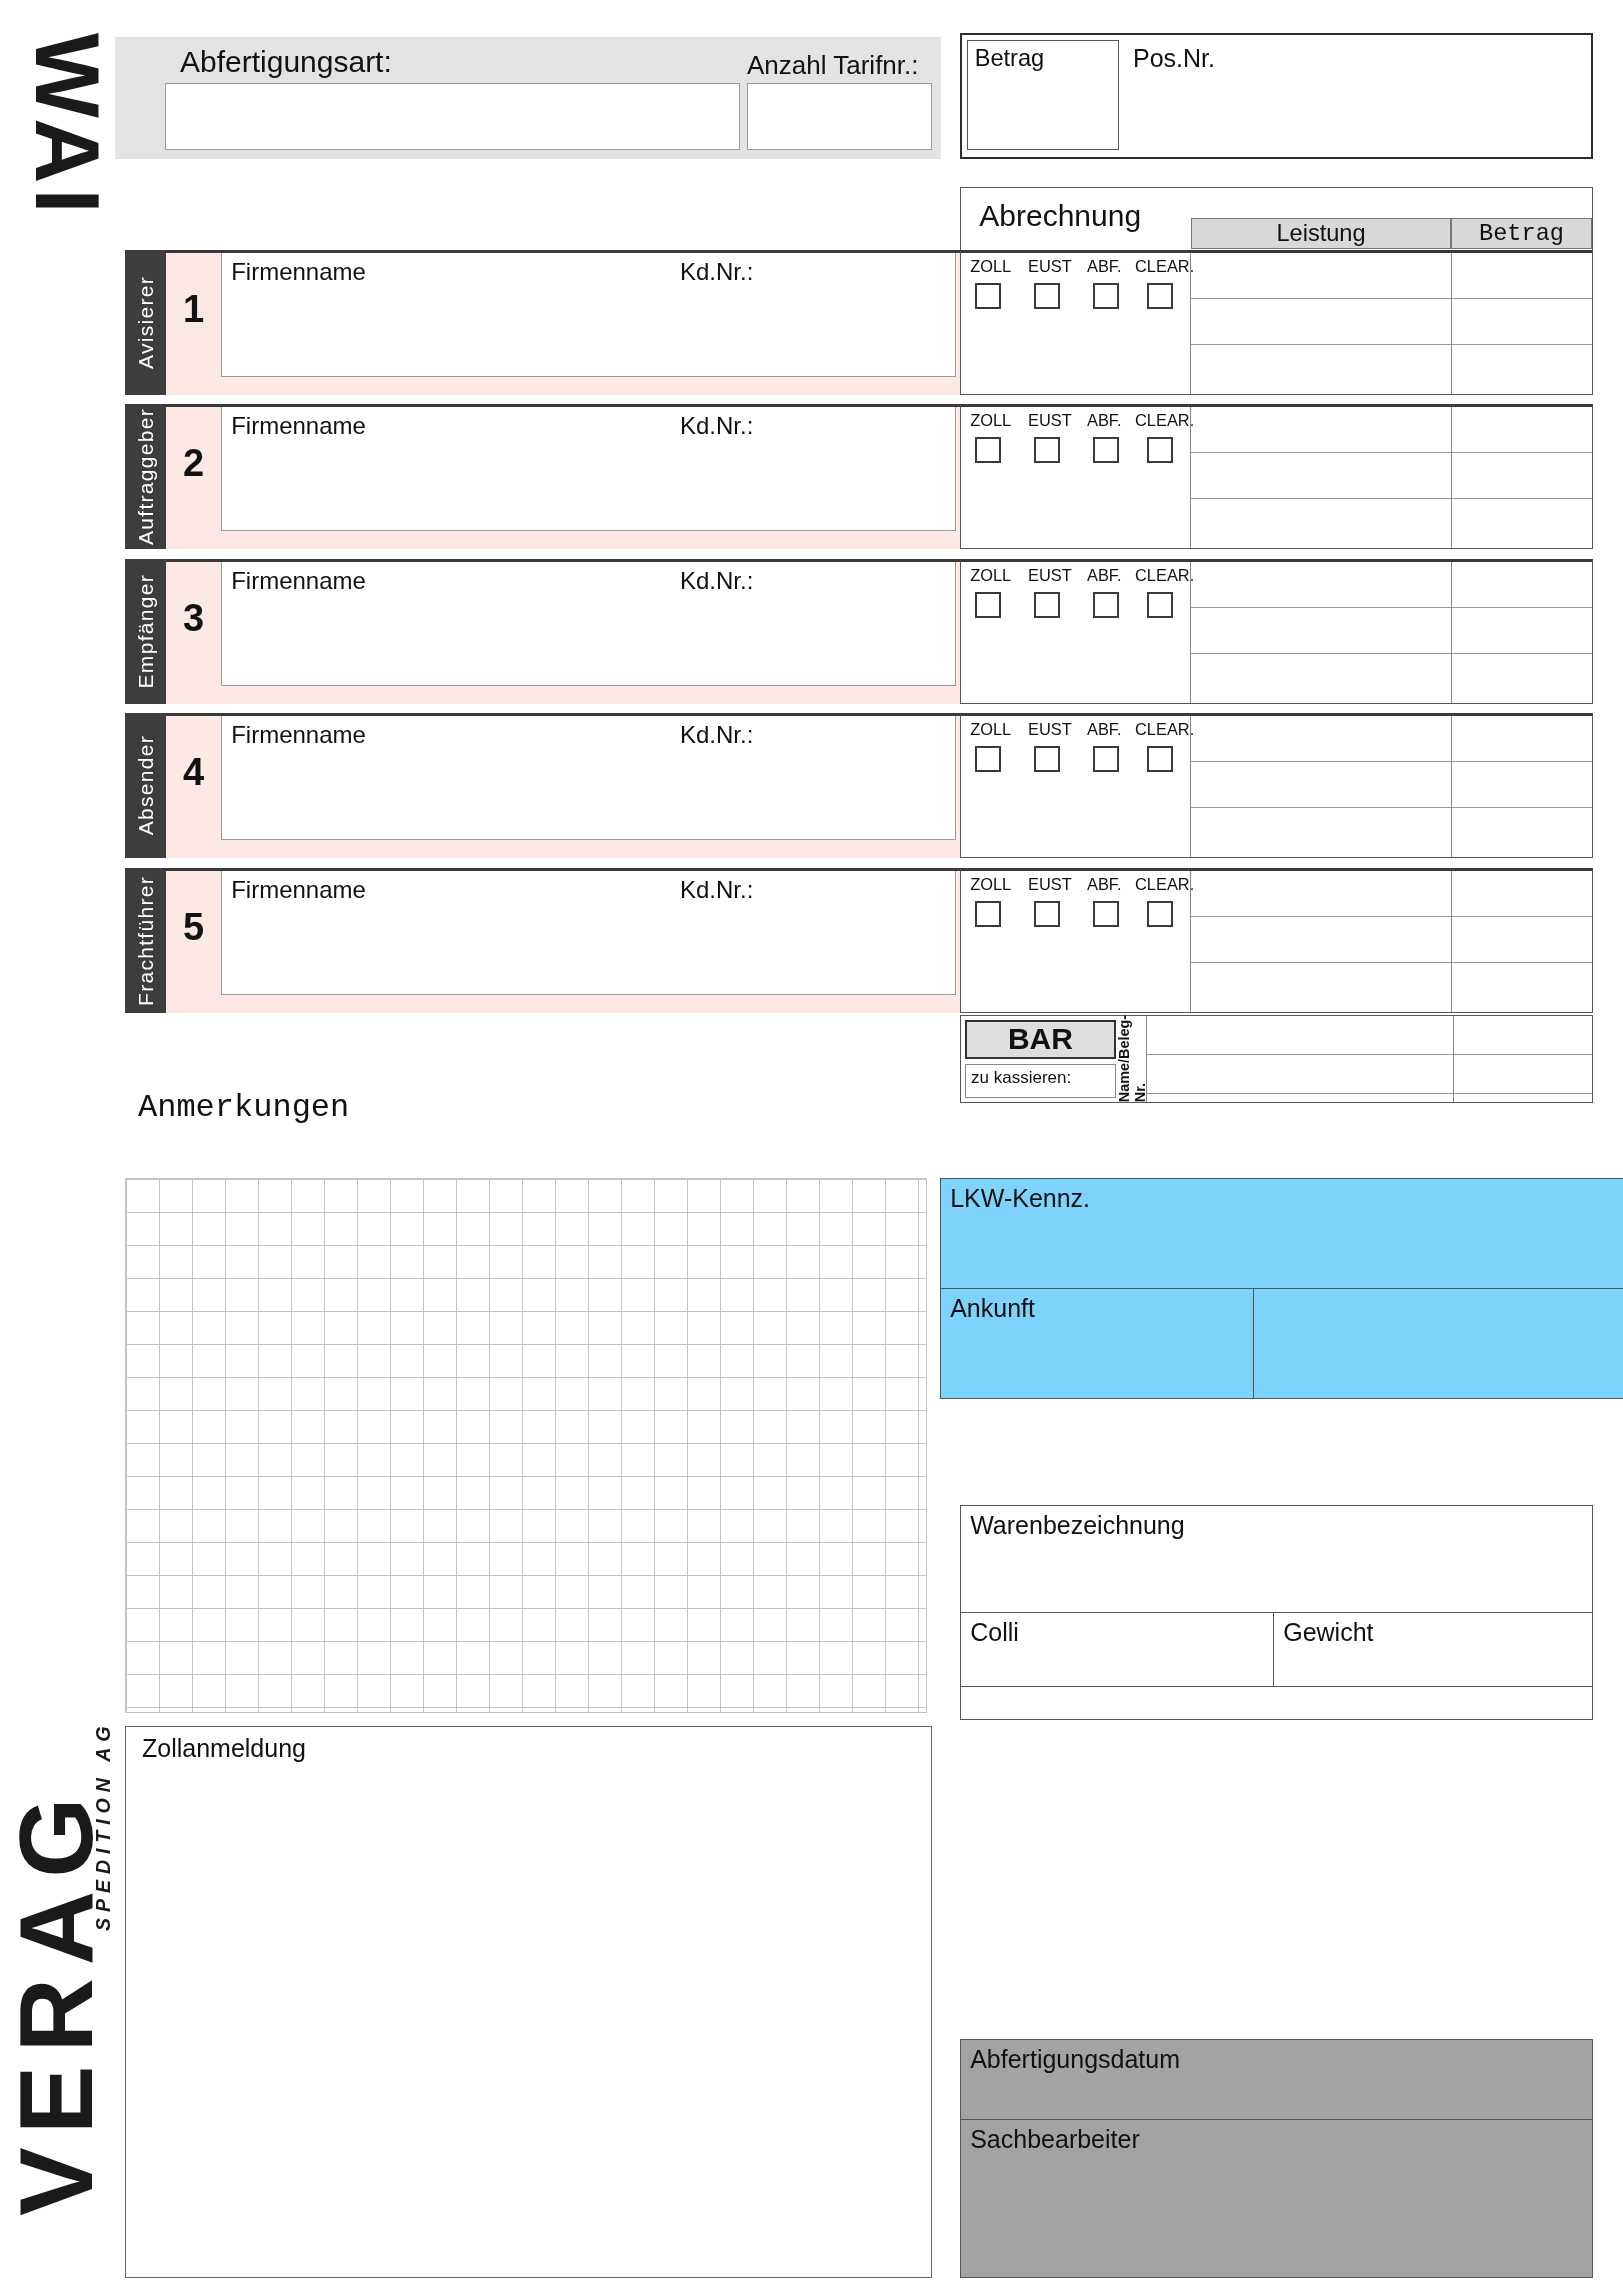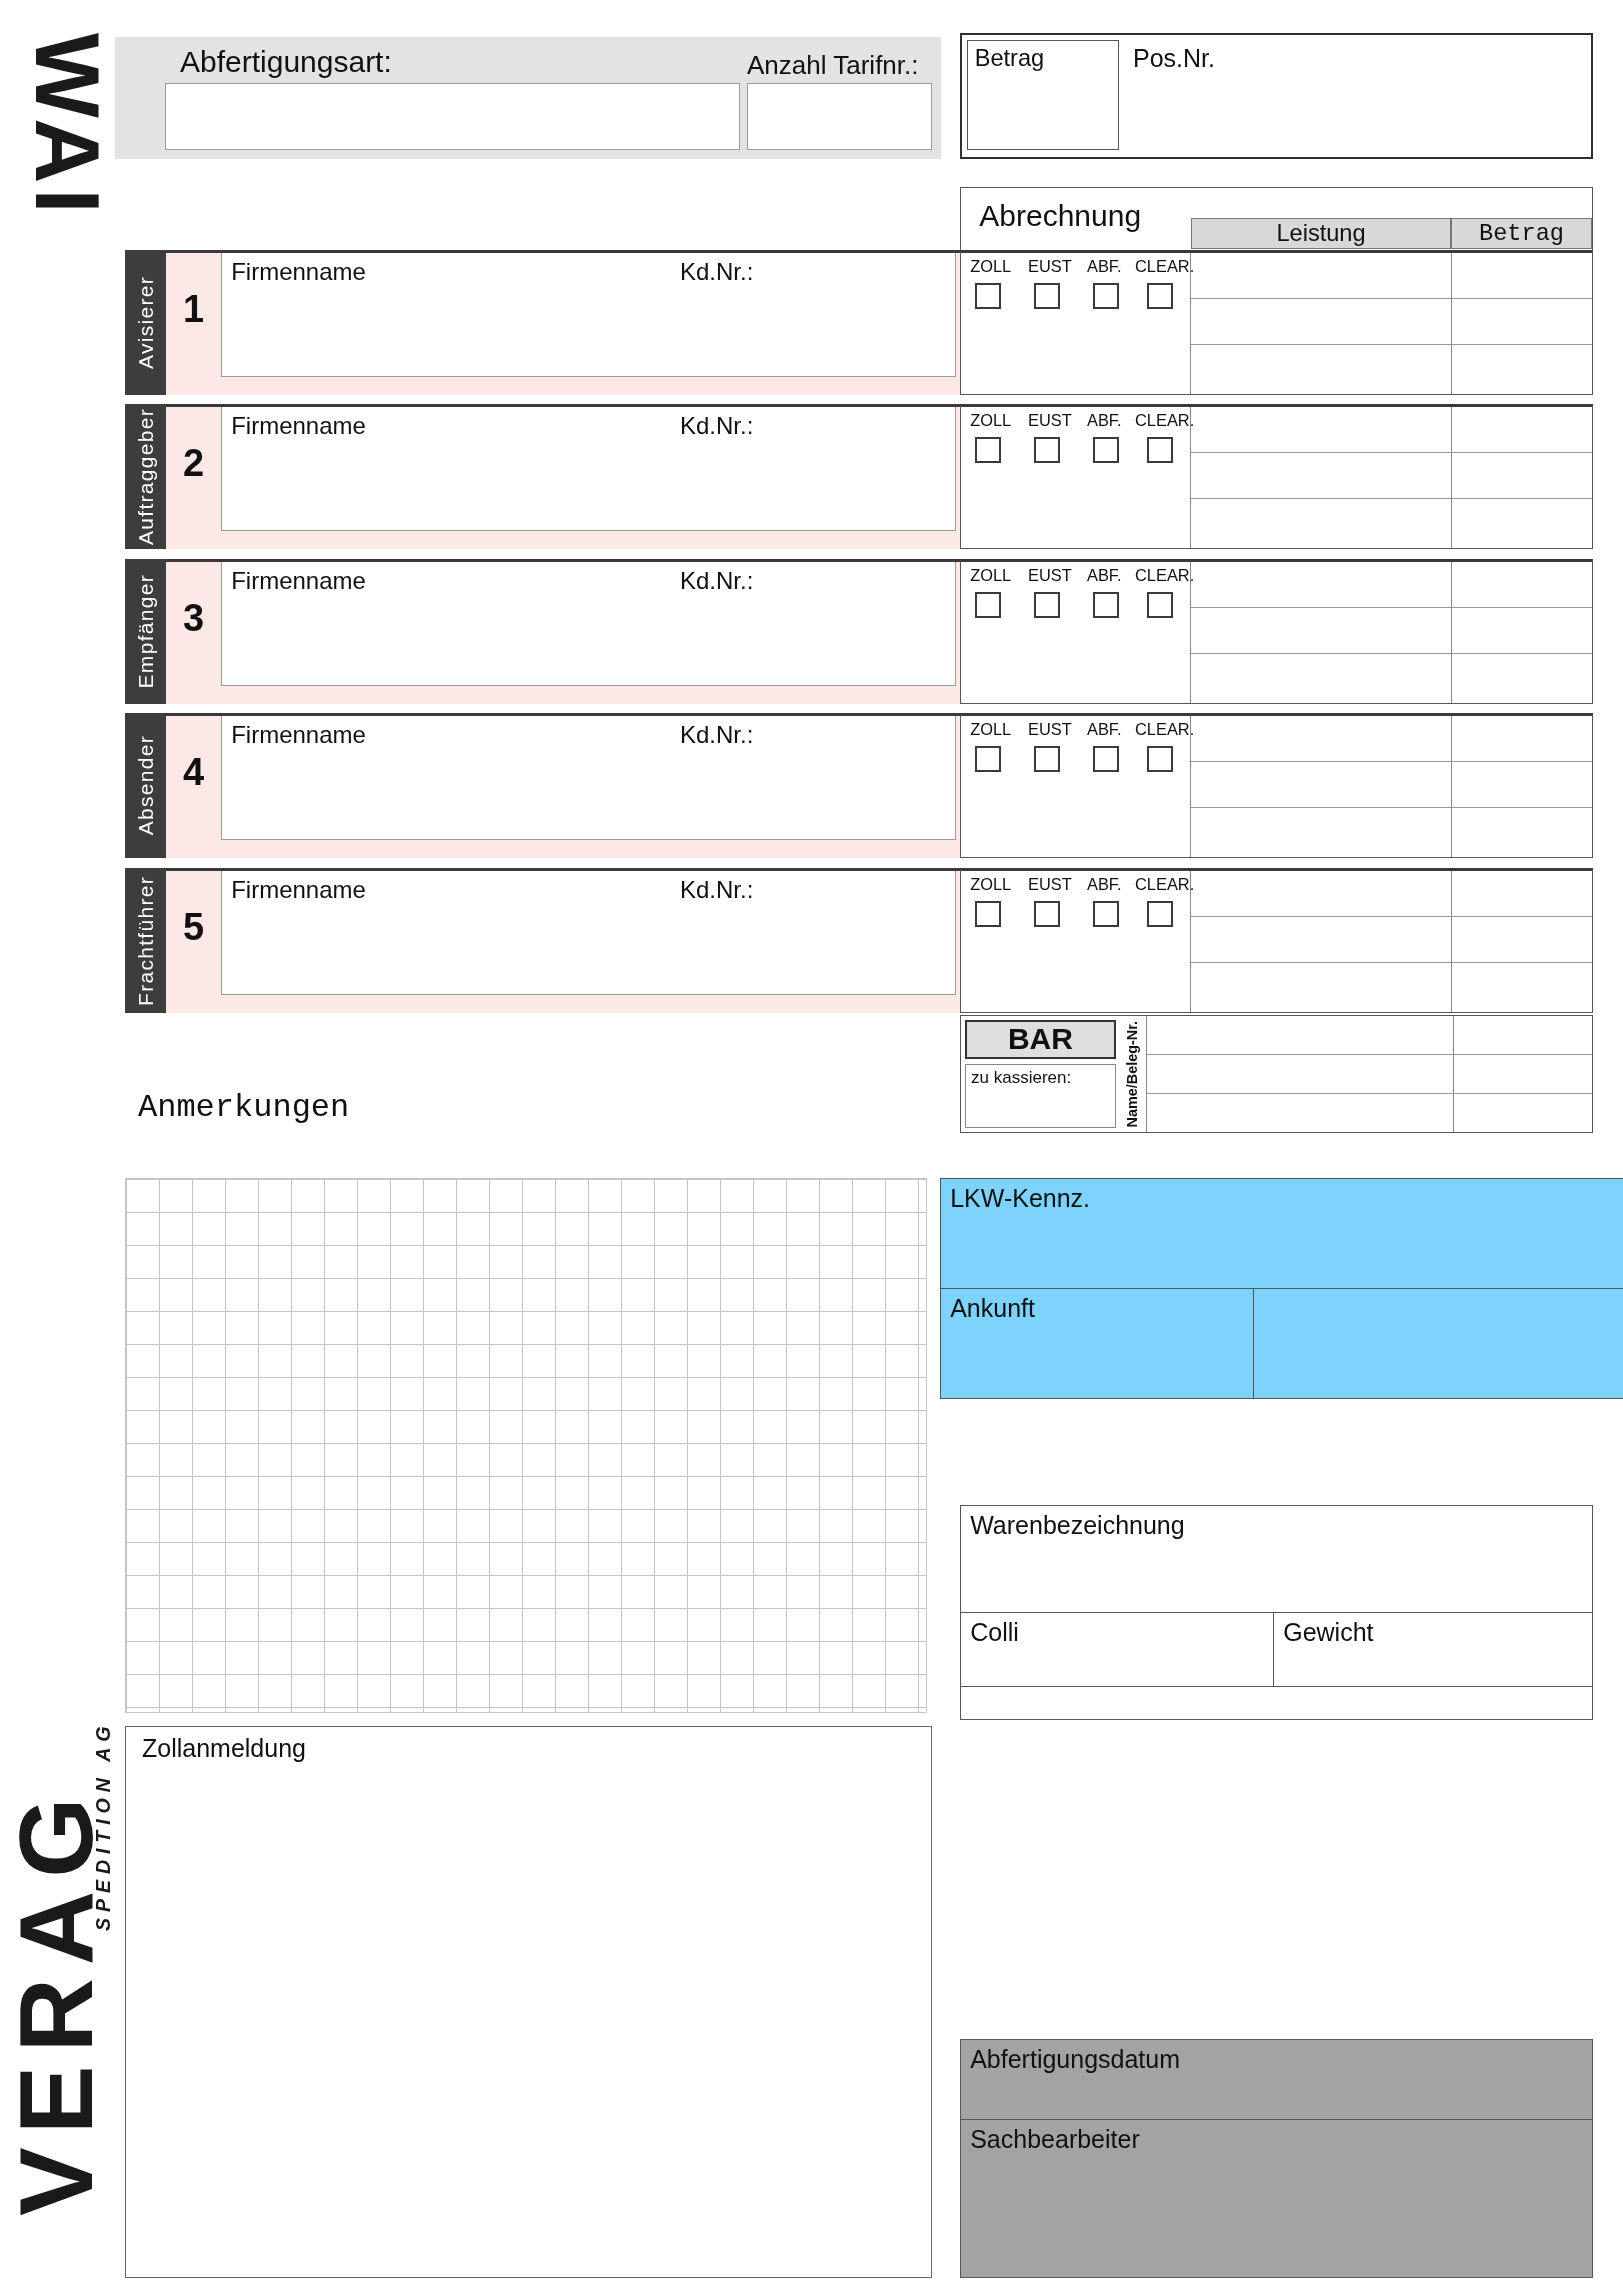--- a/index.html
+++ b/index.html
@@ -60,21 +60,21 @@
                border:1.3px solid #555; border-top:3.3px solid #3a3a3a; }
   .cb-zone { position:absolute; left:0; top:0; width:230px; height:100%; border-right:0.7px solid #888; }
   .cb-label { position:absolute; top:3.9px; font-size:16.4px; }
   .cb-box { position:absolute; top:30px; width:26px; height:26px; border:2px solid #3a3a3a; background:#fff; }
   .rows-zone { position:absolute; left:230px; right:0; top:0; bottom:0; }
   .lrow { height:46px; border-bottom:0.7px solid #999; }
   .lrow.last { height:47px; border-bottom:none; }
   .col-div { position:absolute; left:260px; top:0; bottom:0; border-left:0.7px solid #888; }
 
   
-  .bar-section { position:absolute; left:960px; top:1015px; width:633px; height:118px; border:1.3px solid #555; background:#fff; }
+  .bar-section { position:absolute; left:960px; top:1015px; width:633px; height:88px; border:1.3px solid #555; background:#fff; }
   .bar-title { position:absolute; left:3.9px; top:3.9px; width:151px; height:39px; background:#dedede; border:2px solid #333;
                display:flex; align-items:center; justify-content:center; font-size:30px; font-weight:bold; }
   .bar-kassieren { position:absolute; left:3.9px; top:48px; width:151px; bottom:3.9px; border:1.3px solid #888;
                    font-size:17px; padding:2.6px 5.2px; }
   .bar-name { position:absolute; left:158px; top:0; bottom:0; width:25px;
               display:flex; align-items:center; justify-content:center; }
   .bar-name span { writing-mode:vertical-rl; transform:rotate(180deg); font-size:14.4px; font-weight:bold; }
   .bar-rows { position:absolute; left:185px; right:0; top:0; bottom:0; border-left:0.7px solid #888; }
   .brow { height:39px; border-bottom:0.7px solid #999; }
   .brow.last { border-bottom:none; }

